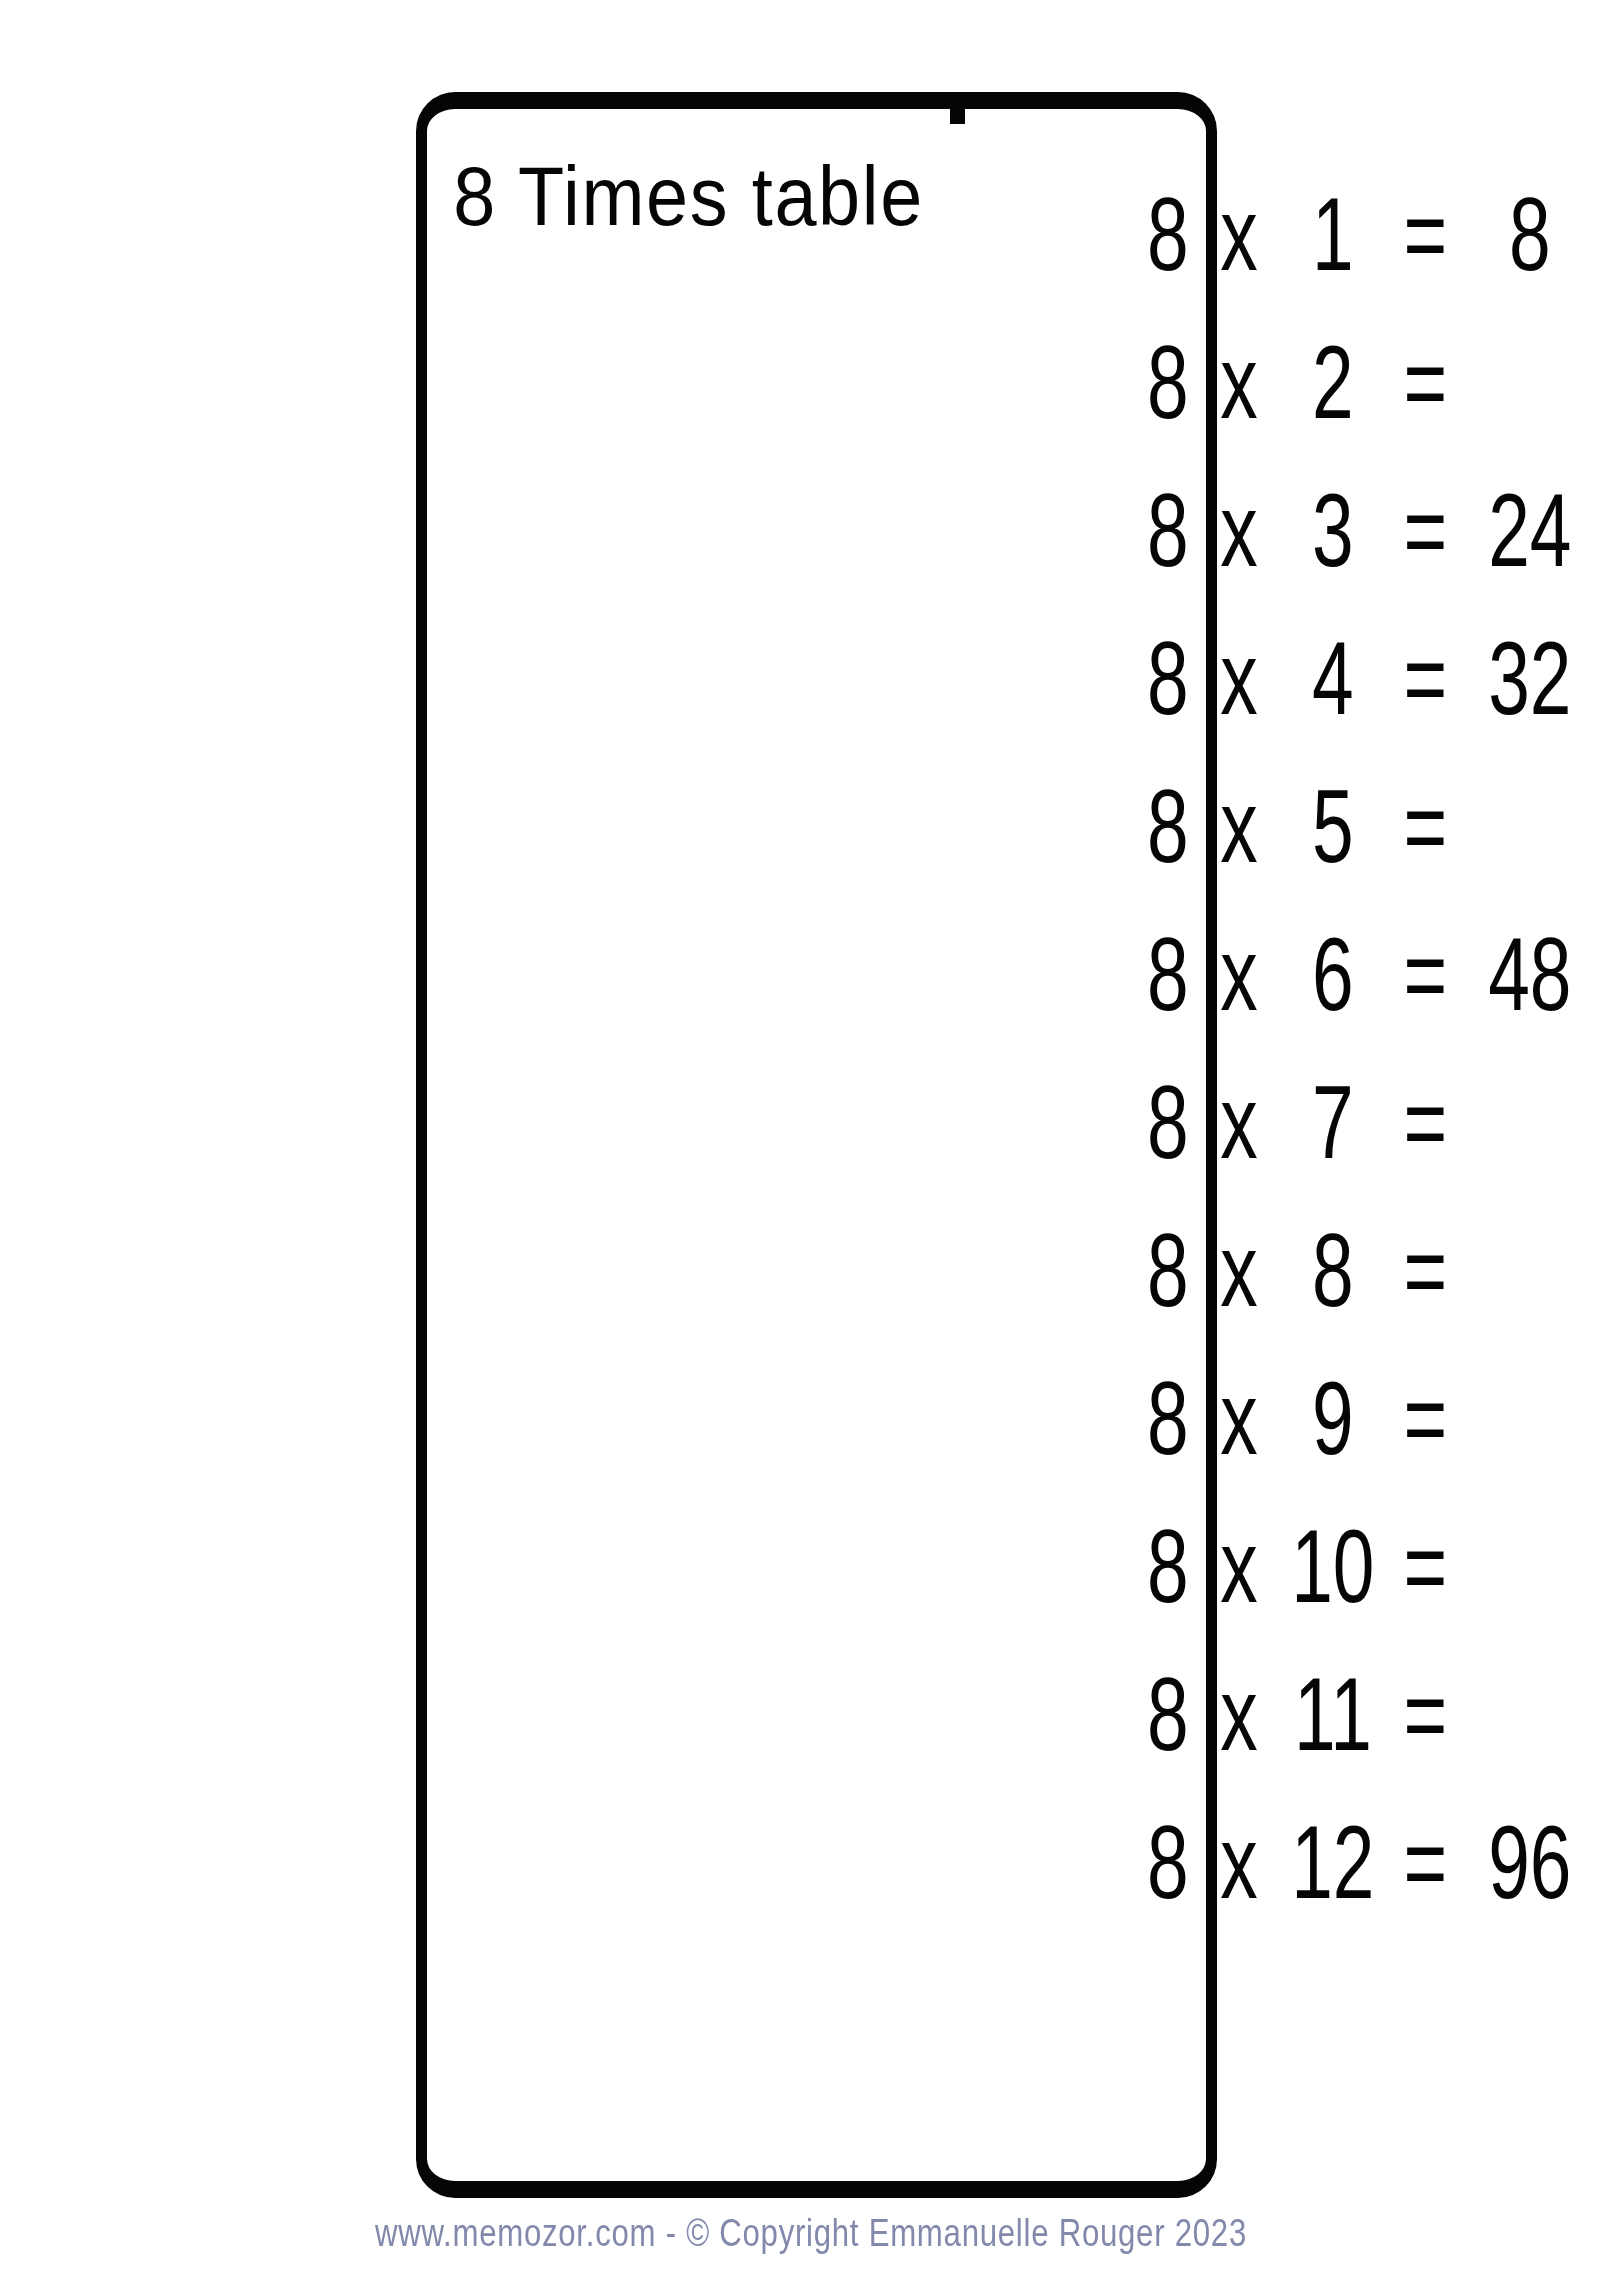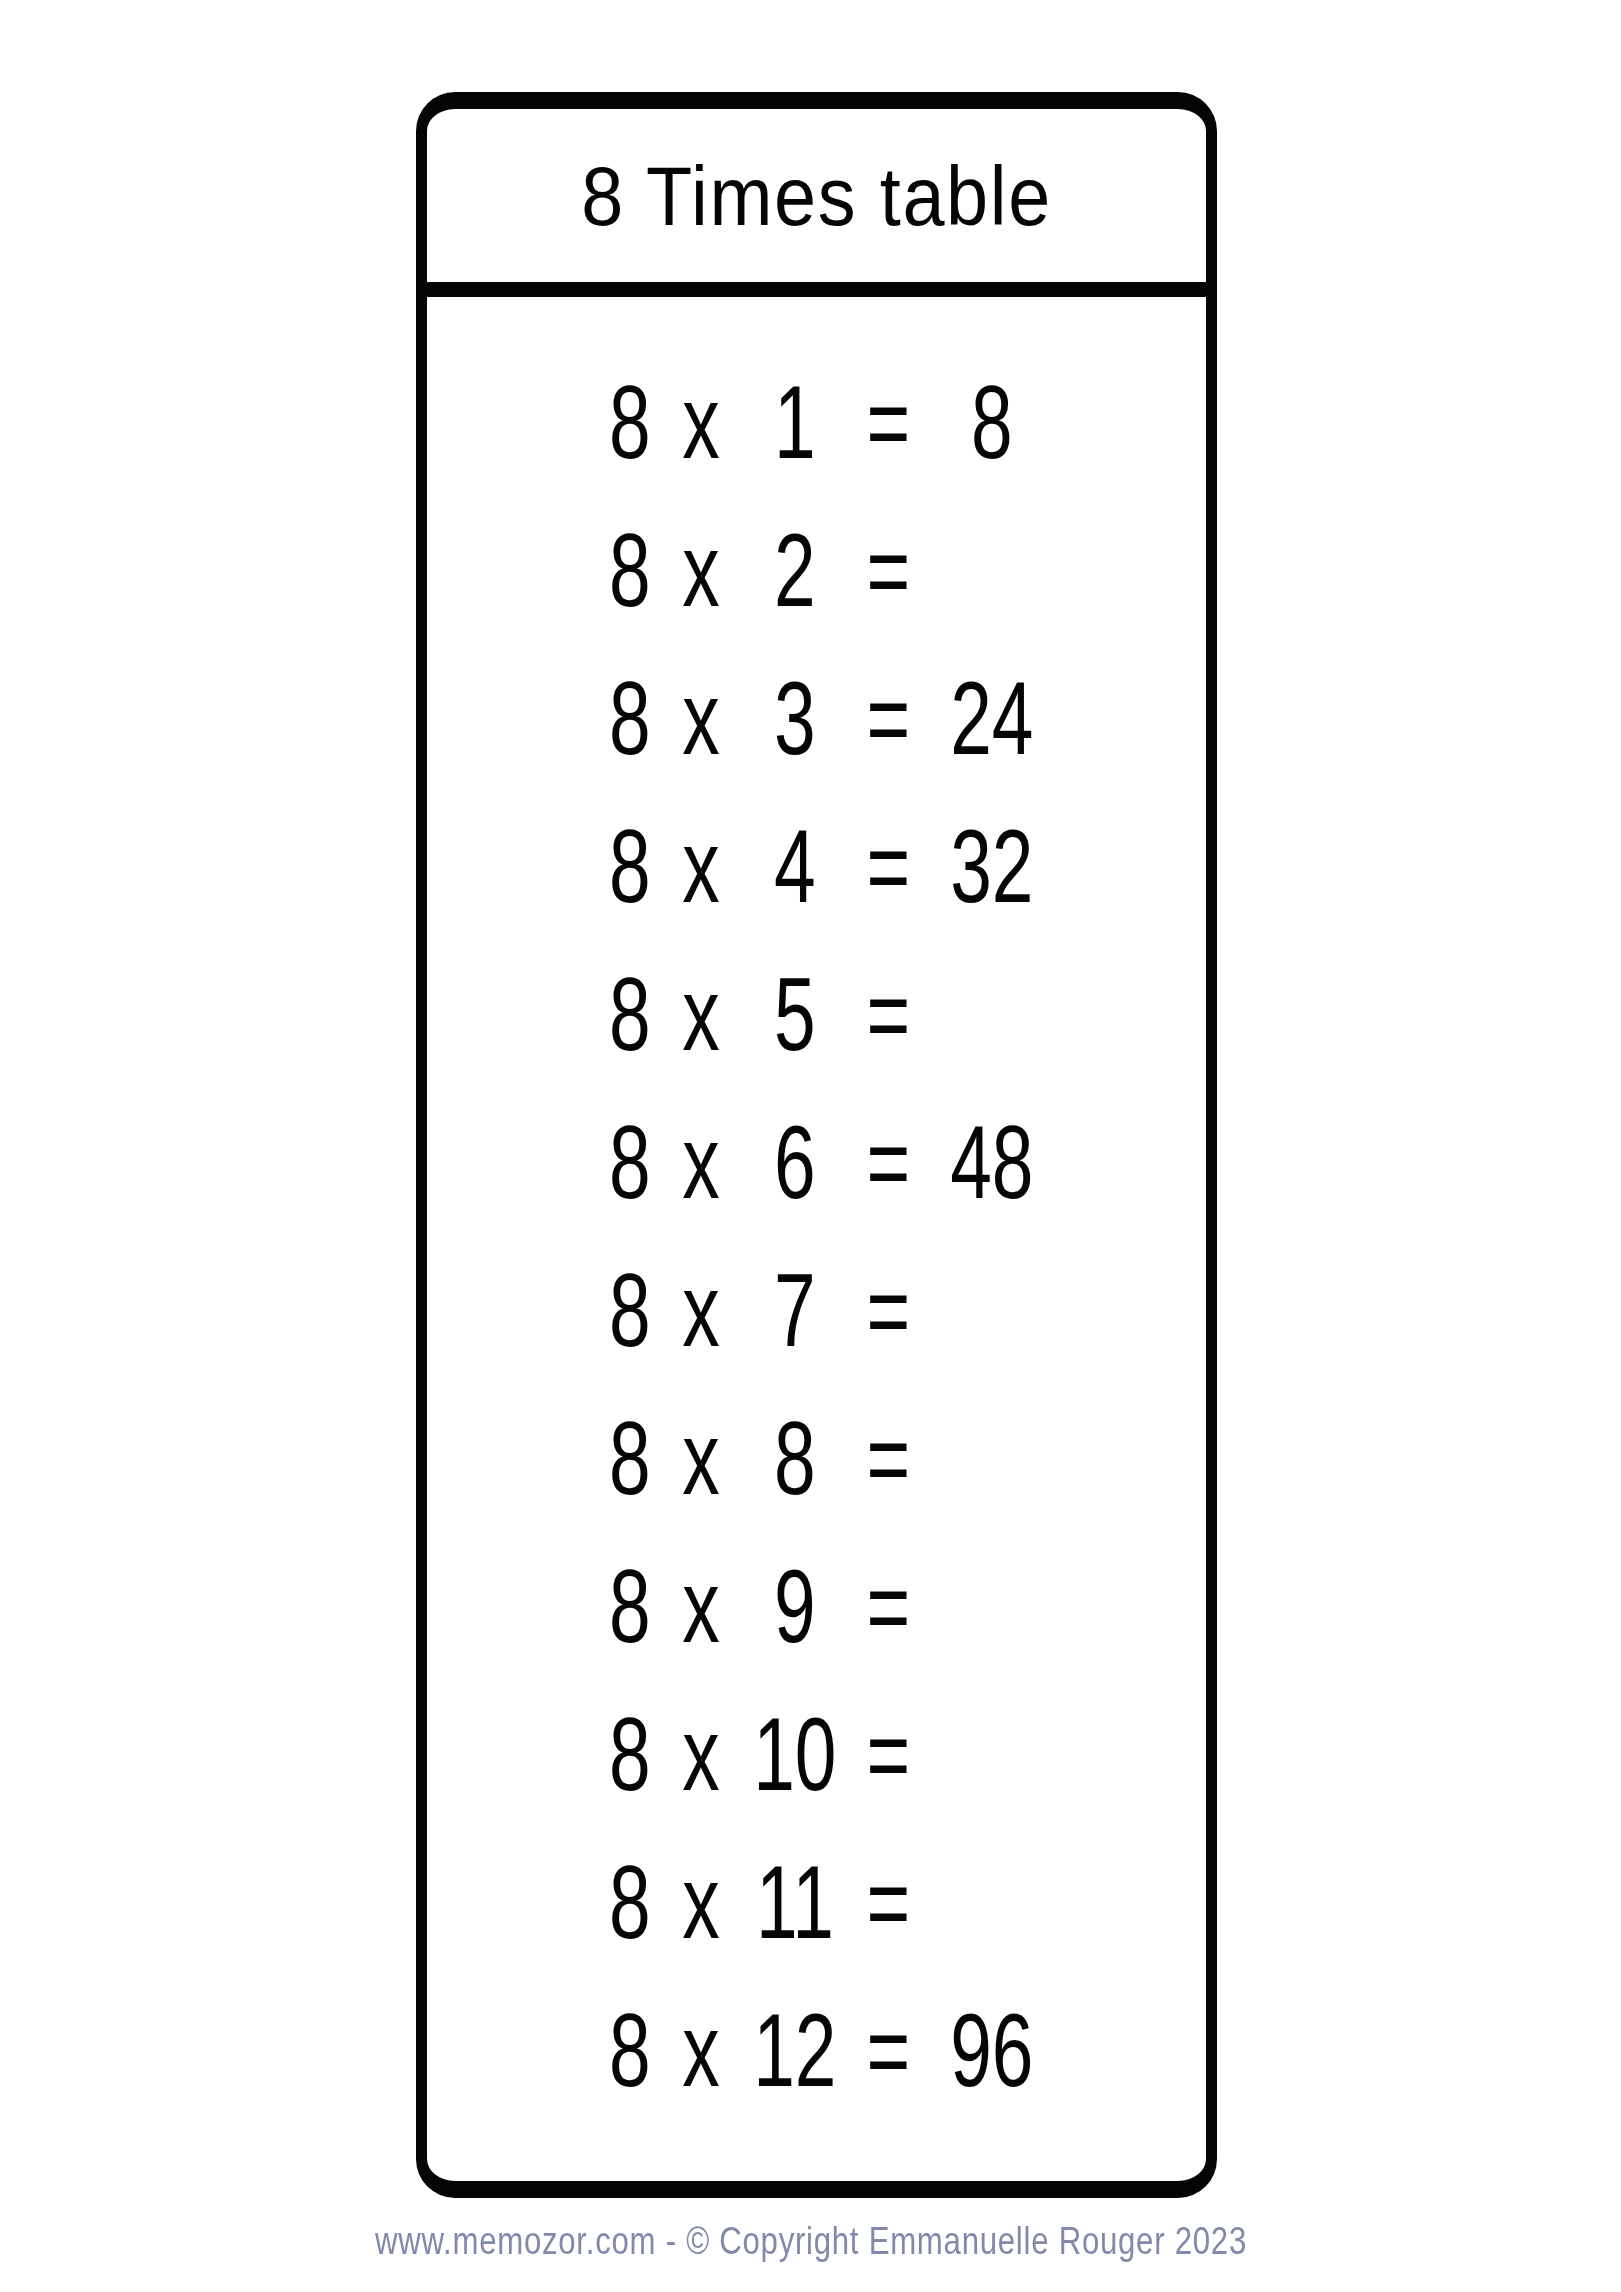--- a/index.html
+++ b/index.html
@@ -23,21 +23,21 @@
     top: 92px;
     width: 801px;
     height: 2106px;
     box-sizing: border-box;
     background: #ffffff;
     border: 11.6px solid var(--ink, #050505);
     border-top-width: 17px;
     border-bottom-width: 17px;
     border-radius: 39px;
     display: flex;
-    flex-direction: column;
+    flex-direction: row;
   }
   .title-bar {
     height: 173px;
     flex: 0 0 173px;
     display: flex;
     align-items: center;
     justify-content: center;
   }
   .title-text {
     font-size: 84px;
@@ -81,21 +81,21 @@
   .cell-3 { grid-column: 6; }
   .cell-4 { grid-column: 8; }
   .cell-5 { grid-column: 10; }
   .footer {
     position: absolute;
     left: 0;
     right: 0;
     top: 2210px;
     height: 63px;
     display: flex;
-    align-items: center;
+    align-items: flex-start;
     justify-content: center;
   }
   .footer-text {
     font-size: 39px;
     line-height: 1.2;
     letter-spacing: 0.9px;
     color: var(--footer, #8289ab);
     white-space: nowrap;
     display: inline-block;
     transform: scaleX(0.80);

